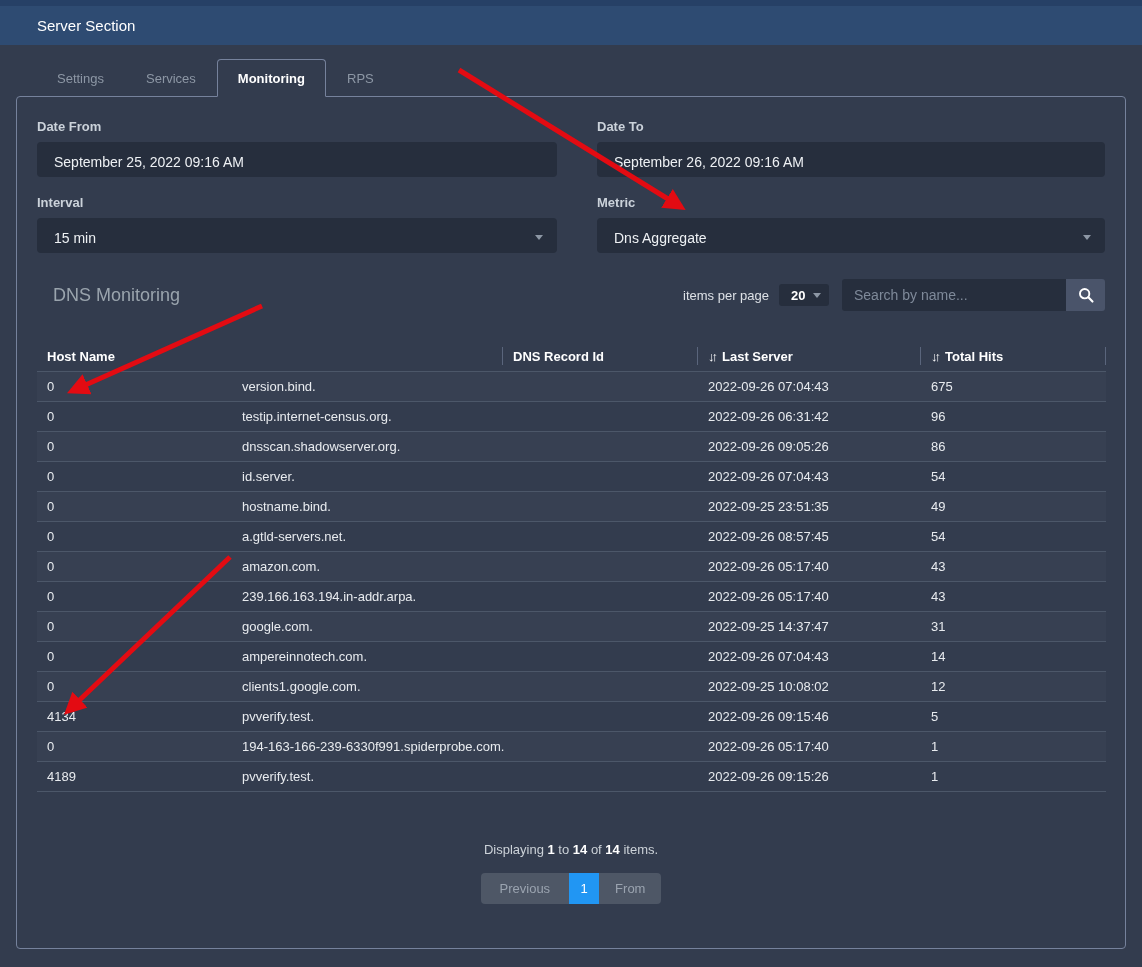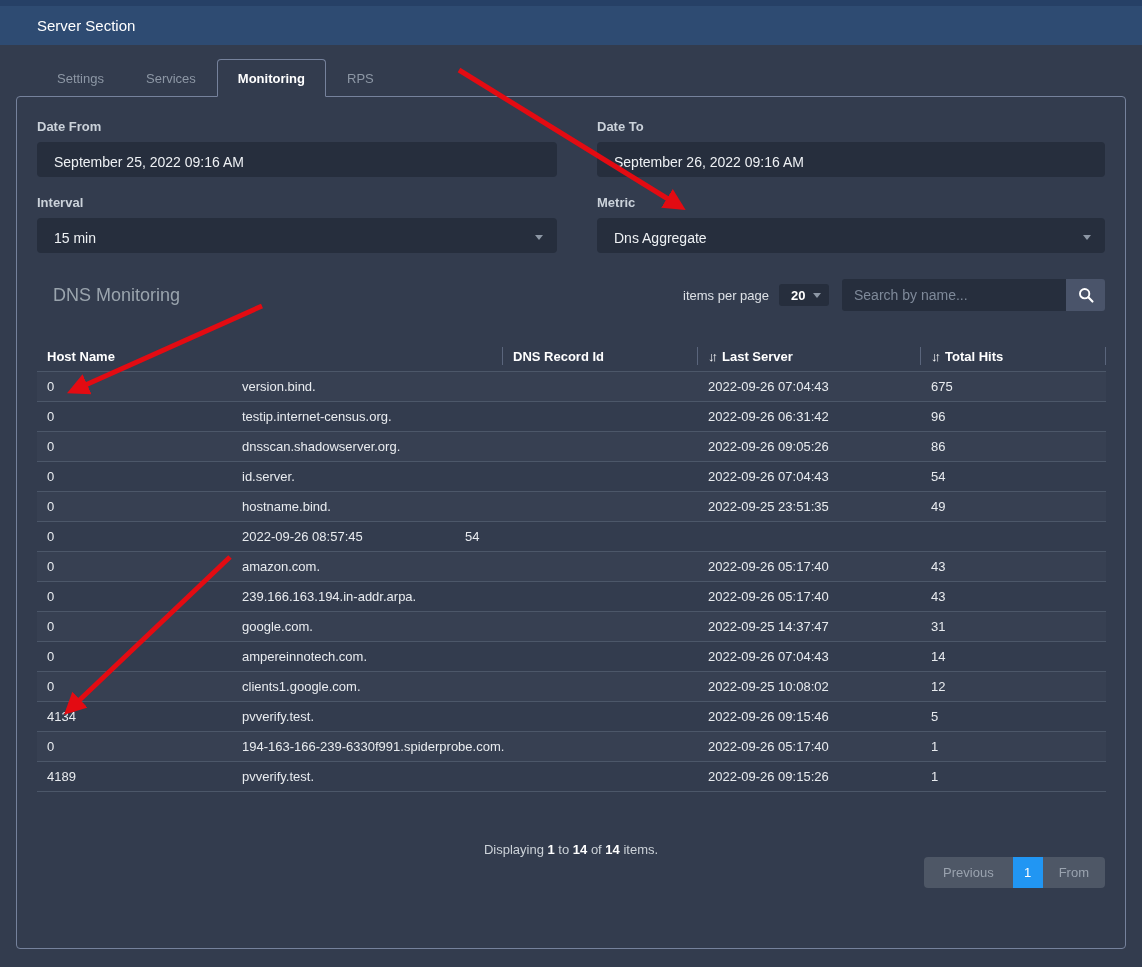--- a/index.html
+++ b/index.html
@@ -126,21 +126,22 @@
   .tr{ display:flex; height:30px; border-top:1px solid #4c5769; color:#e8ebef; }
   .tr:nth-child(odd){ background:rgba(255,255,255,0.025); }
   .td{ display:flex; align-items:center; padding-left:10px; overflow:hidden; white-space:nowrap; }
   
   .display-info{
     margin-top:50px; text-align:center;
     font-size:13px; color:#ccd2d8;
   }
   .display-info .b{ font-weight:bold; color:#ffffff; }
   .pagination{
-    display:flex; justify-content:flex-end;
+    margin-top:16px;
+    display:flex; justify-content:center;
   }
   .pag-group{ display:flex; border-radius:4px; overflow:hidden; height:31px; }
   .pag-btn{
     background:#4e5766; color:#9aa3af;
     border:none; font-size:13px;
     font-family:"Liberation Sans", sans-serif;
     display:flex; align-items:center; justify-content:center;
     cursor:pointer;
   }
   .pag-prev{ padding:0 19px; }
@@ -262,20 +263,21 @@
         <div class="td c4">54</div>
       </div>
         <div class="tr">
         <div class="td c1">0</div>
         <div class="td c2">hostname.bind.</div>
         <div class="td c3">2022-09-25 23:51:35</div>
         <div class="td c4">49</div>
       </div>
         <div class="tr">
         <div class="td c1">0</div>
+        <div class="td c2">a.gtld-servers.net.</div>
         <div class="td c3">2022-09-26 08:57:45</div>
         <div class="td c4">54</div>
       </div>
         <div class="tr">
         <div class="td c1">0</div>
         <div class="td c2">amazon.com.</div>
         <div class="td c3">2022-09-26 05:17:40</div>
         <div class="td c4">43</div>
       </div>
         <div class="tr">

